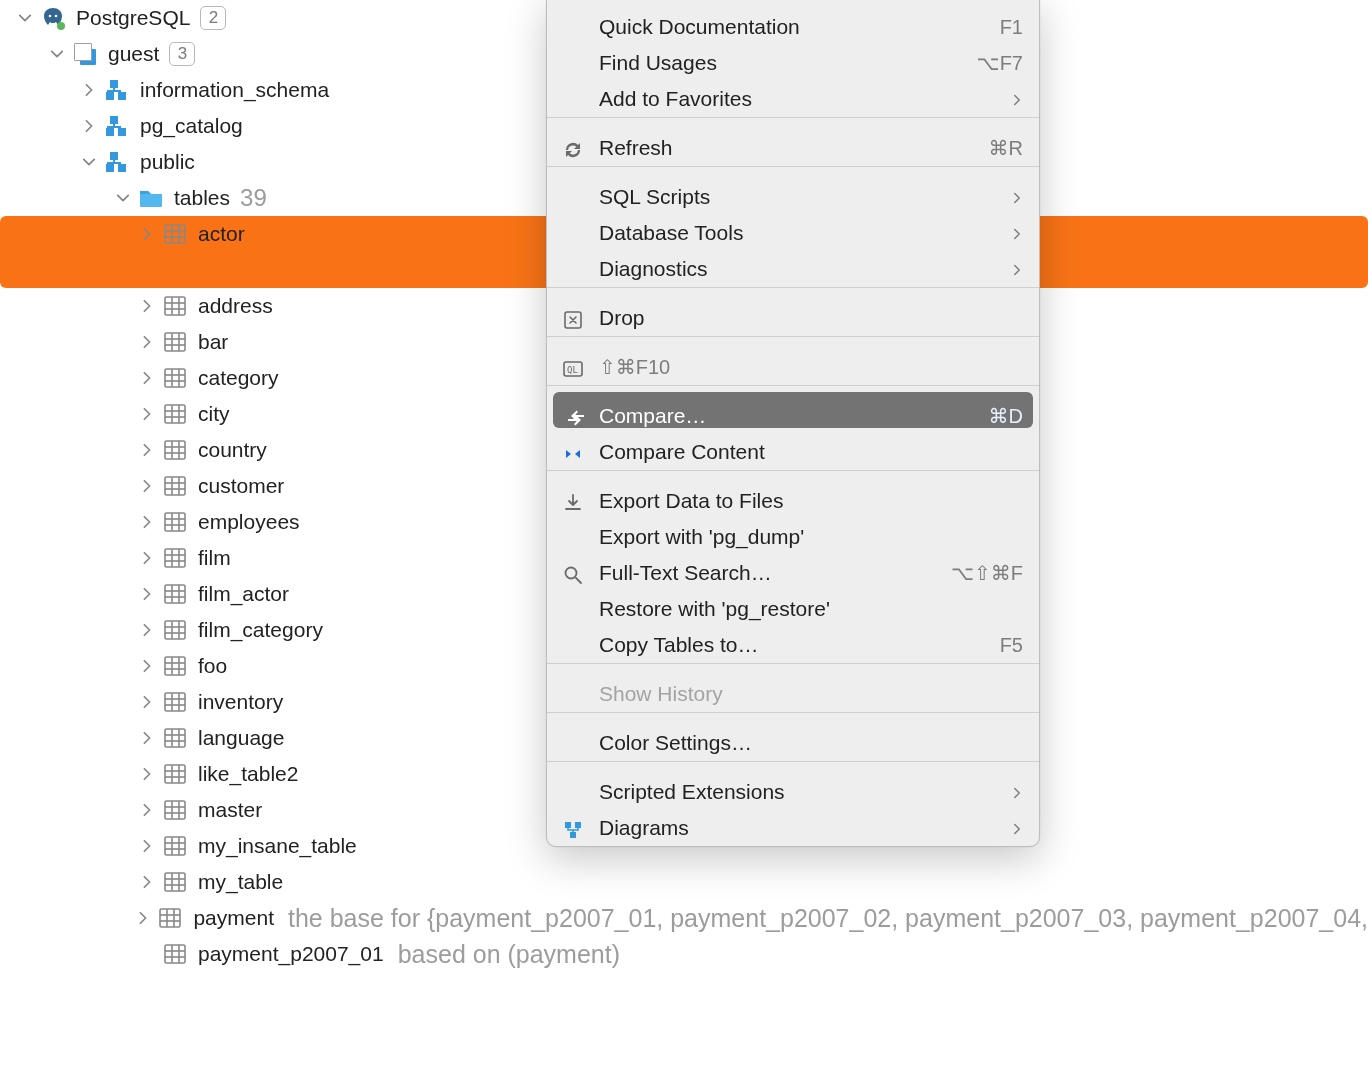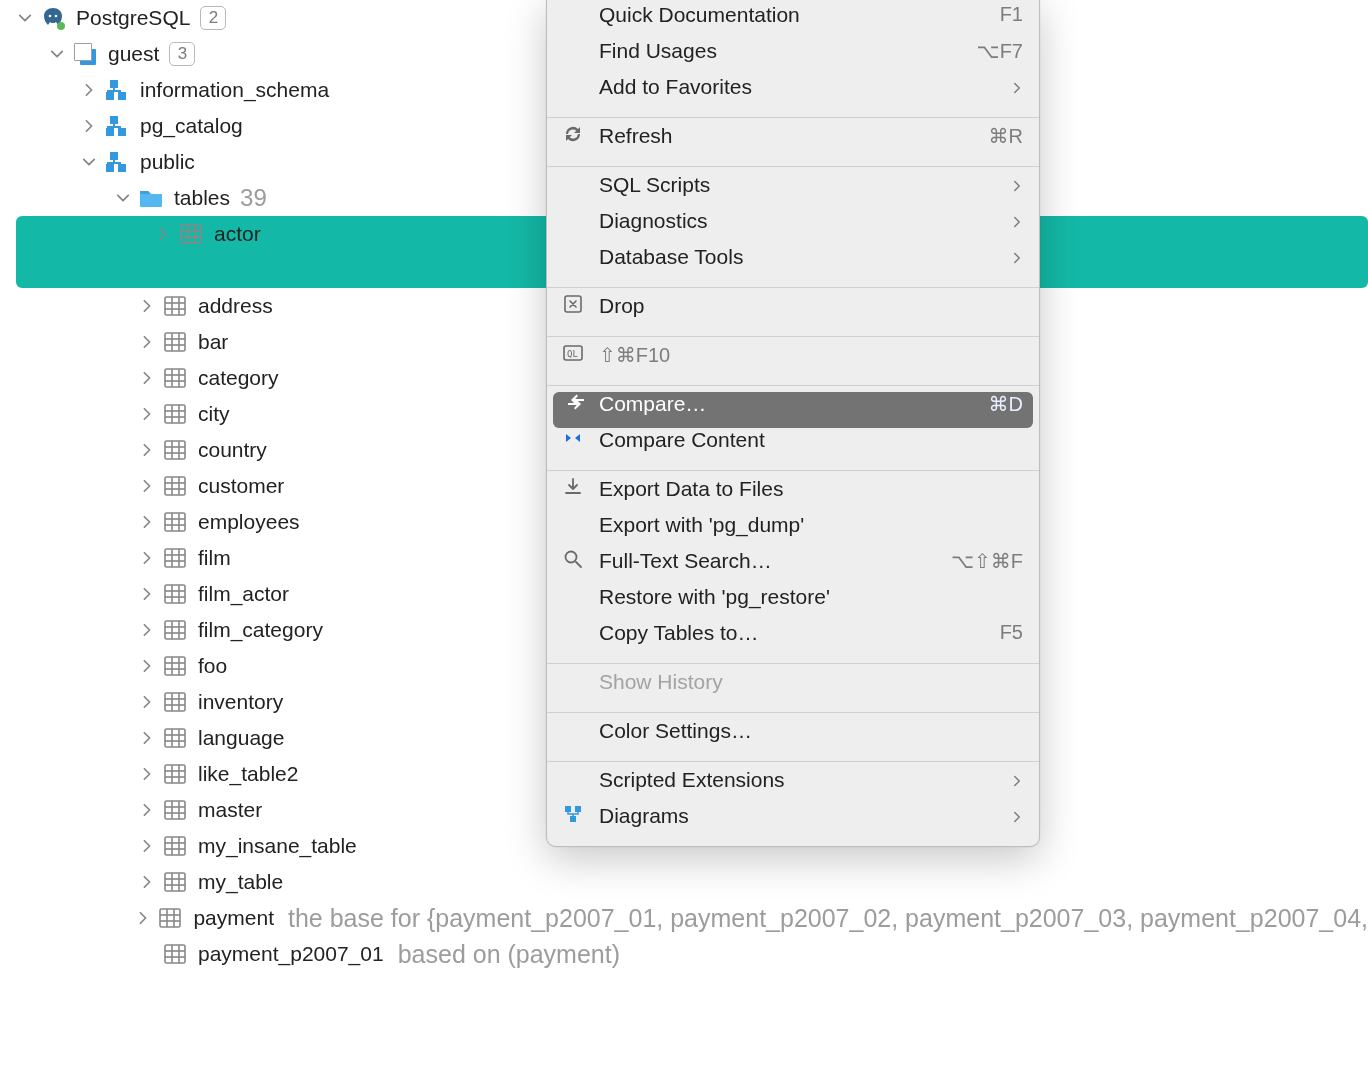--- a/index.html
+++ b/index.html
@@ -16,21 +16,21 @@
     position: absolute;
     top: 0; left: 0;
     width: 1368px;
   }
   .row {
     display: flex;
     align-items: center;
     height: 36px;
     line-height: 36px;
   }
-  .row.selected { background: #14b8a6; margin-left: 16px; }
+  .row.selected { background: #f97316; }
   .row.selected-first { border-top-left-radius: 6px; border-top-right-radius: 6px; }
   .row.selected-last { border-bottom-left-radius: 6px; border-bottom-right-radius: 6px; flex-direction: column; }
   .chev {
     width: 18px; height: 18px;
     display: inline-flex; align-items: center; justify-content: center;
     color: #868686;
     margin-right: 6px; margin-left: 0;
   }
   .chev svg { width: 14px; height: 14px; }
   .chev.blank { visibility: hidden; }
@@ -109,21 +109,21 @@
     width: 494px;
     background: #eeeeef;
     border: 1px solid #bdbdbd;
     border-top-left-radius: 0; border-top-right-radius:0;
     border-bottom-left-radius: 10px; border-bottom-right-radius: 10px;
     box-shadow: 0 12px 40px rgba(0,0,0,0.22), 0 0 0 0.5px rgba(0,0,0,0.05);
     padding: 6px 0 6px 0;
     font-size: 21px;
   }
   .mi {
-    display:flex; align-items:flex-start;
+    display:flex; align-items:flex-end;
     height: 36px;
     padding: 0 16px 0 0;
   }
   .mi .micon {
     width: 52px; display:inline-flex; align-items:center; justify-content:center;
     flex-shrink:0;
     color:#6a6a6a;
   }
   .mi .micon svg { width:20px; height:20px; }
   .mi .mlabel { flex:1; white-space:nowrap; }
@@ -640,29 +640,29 @@
     <div class="mi">
     <span class="micon"></span>
     <span class="mlabel">SQL Scripts</span>
 
     <span class="msub"><svg>
           <use href="#sv-chev-right"></use>
         </svg></span>
   </div>
     <div class="mi">
     <span class="micon"></span>
+    <span class="mlabel">Database Tools</span>
+
+    <span class="msub"><svg>
+          <use href="#sv-chev-right"></use>
+        </svg></span>
+  </div>
+    <div class="mi">
+    <span class="micon"></span>
     <span class="mlabel">Diagnostics</span>
-
-    <span class="msub"><svg>
-          <use href="#sv-chev-right"></use>
-        </svg></span>
-  </div>
-    <div class="mi">
-    <span class="micon"></span>
-    <span class="mlabel">Database Tools</span>
 
     <span class="msub"><svg>
           <use href="#sv-chev-right"></use>
         </svg></span>
   </div>
     <div class="msep"></div>
     <div class="mi">
     <span class="micon">
         <svg>
           <use href="#sv-delete"></use>

